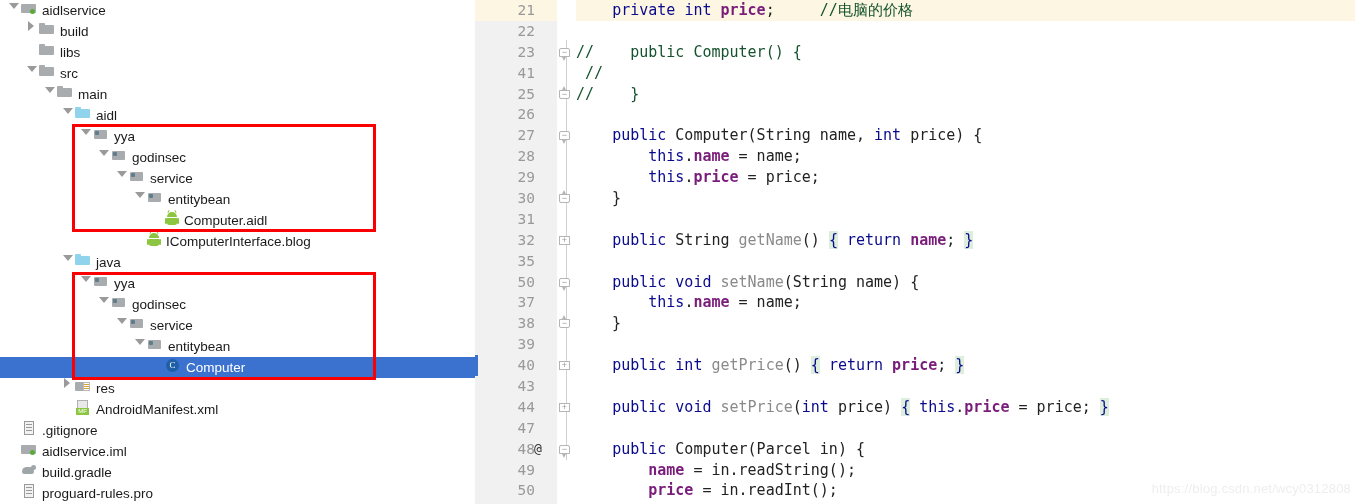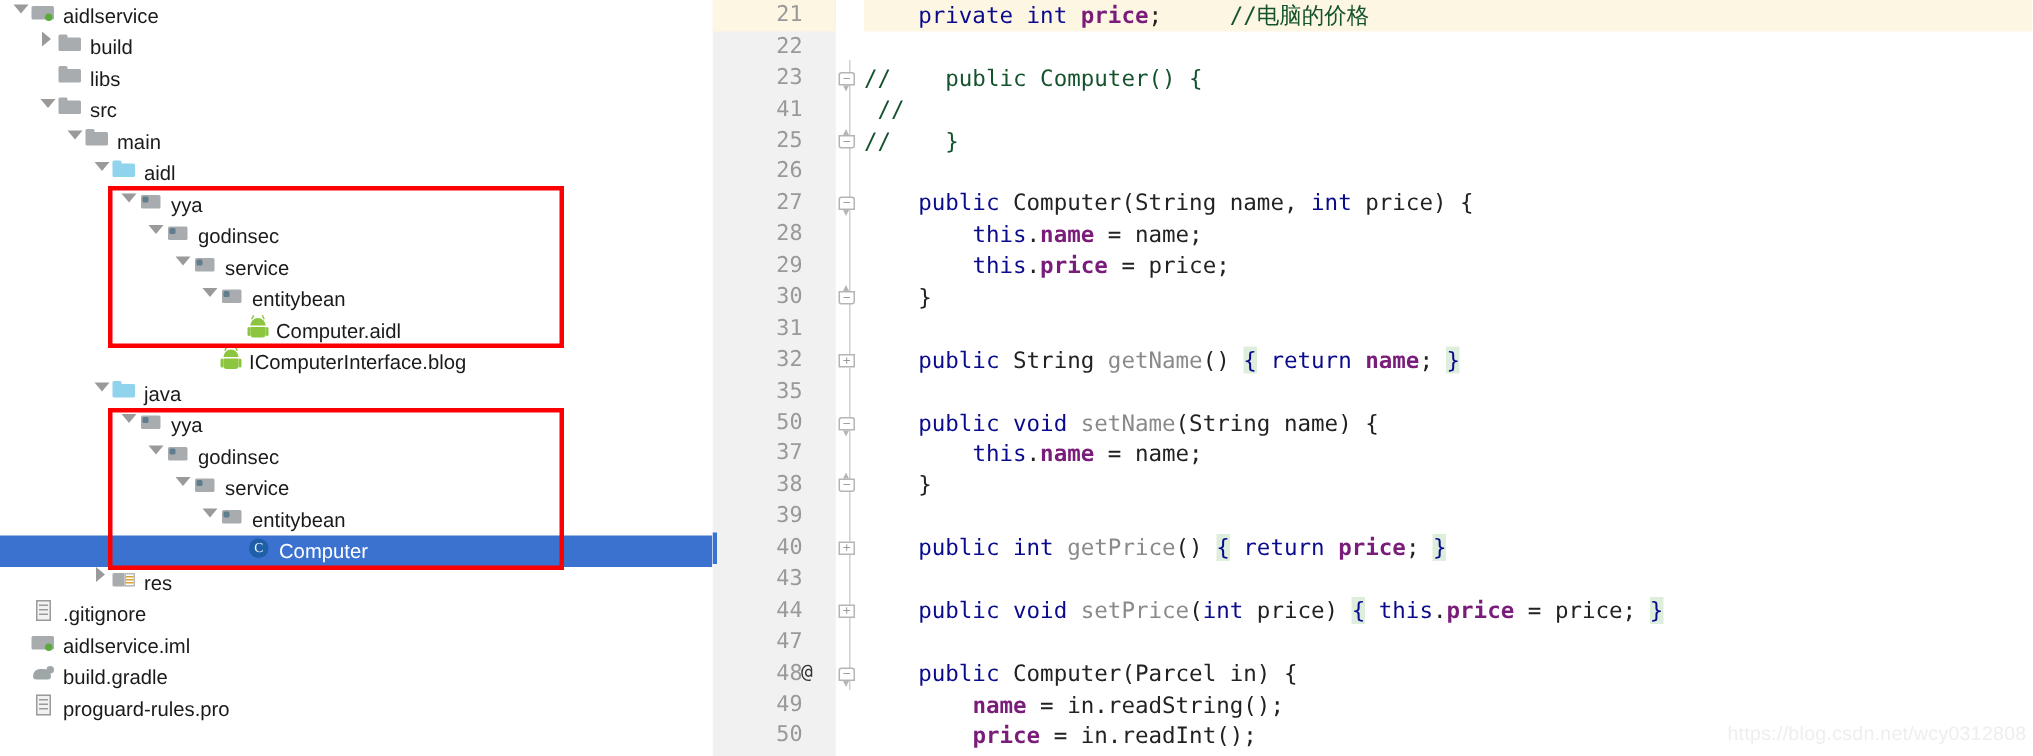--- a/index.html
+++ b/index.html
@@ -348,20 +348,28 @@
           <span style="display:inline-block;width:62px;flex:0 0 62px;"></span>
           <span class="arrow right"></span>
           <span class="ic ic-res">
             <span class="rlines">
               <i></i>
               <i></i>
               <i></i>
             </span>
           </span>
           <span class="lbl">res</span>
+        </div>
+        <div class="tree-row">
+          <span style="display:inline-block;width:62px;flex:0 0 62px;"></span>
+          <span class="arrow none"></span>
+          <span class="ic ic-mf">
+            <span class="mf">MF</span>
+          </span>
+          <span class="lbl">AndroidManifest.xml</span>
         </div>
         <div class="tree-row">
           <span style="display:inline-block;width:8px;flex:0 0 8px;"></span>
           <span class="arrow none"></span>
           <span class="ic ic-file">
             <span class="ln"></span>
           </span>
           <span class="lbl">.gitignore</span>
         </div>
         <div class="tree-row">

